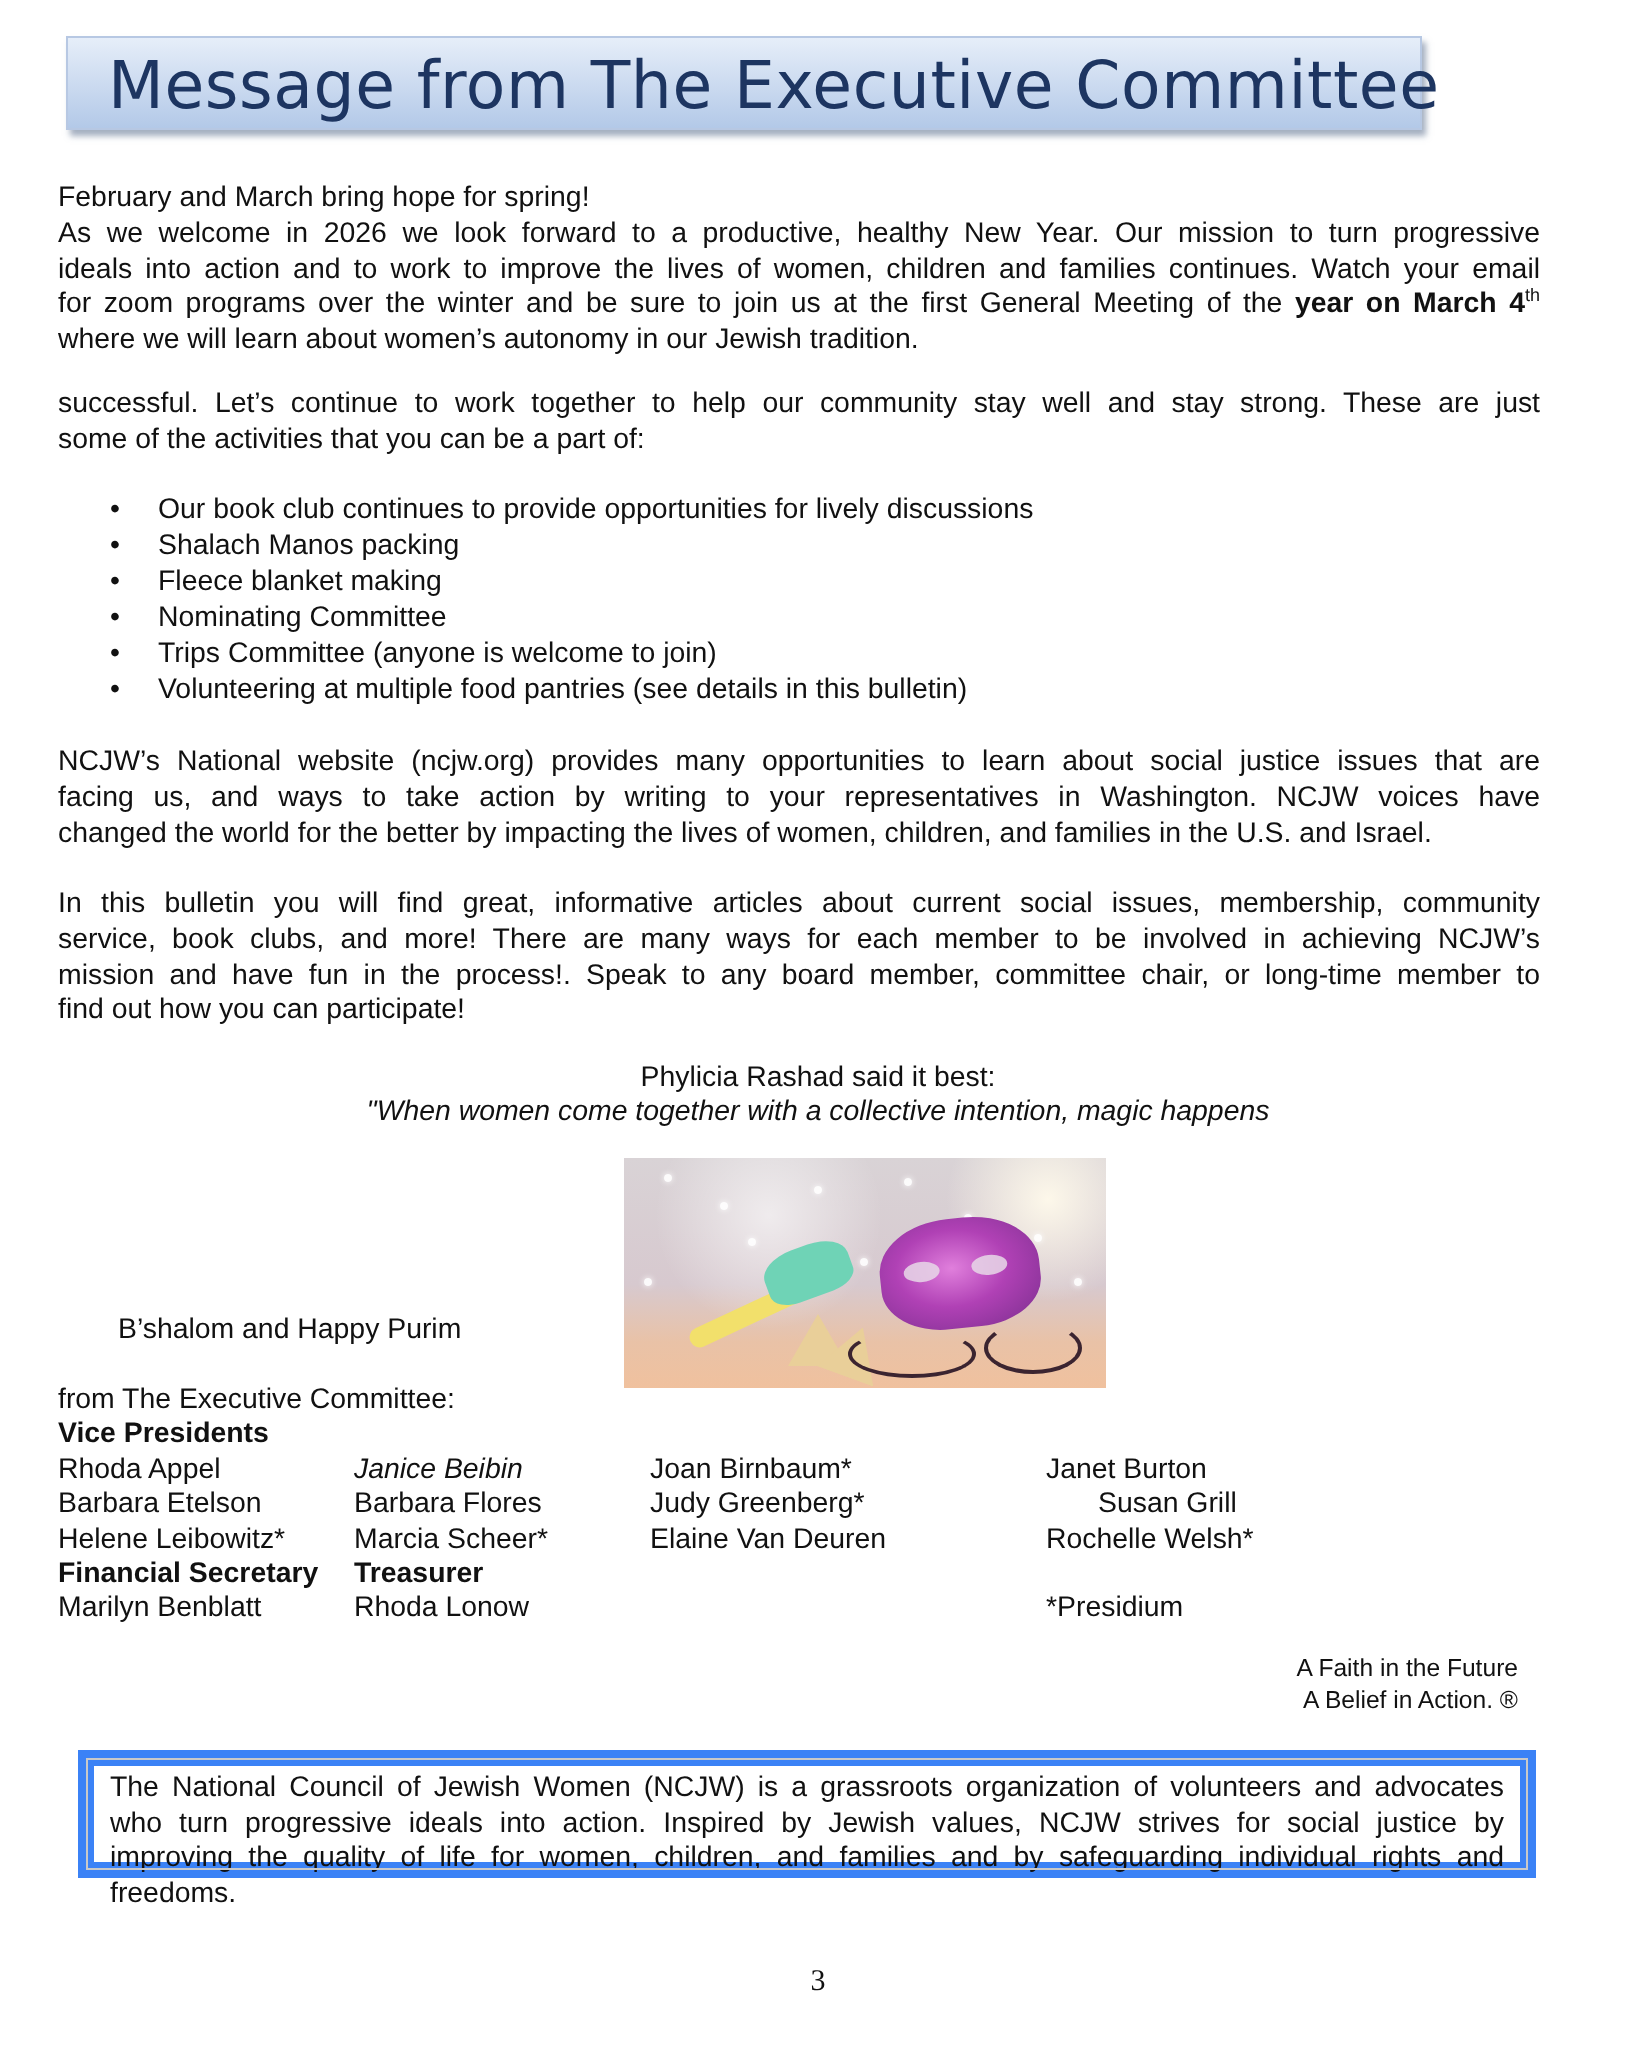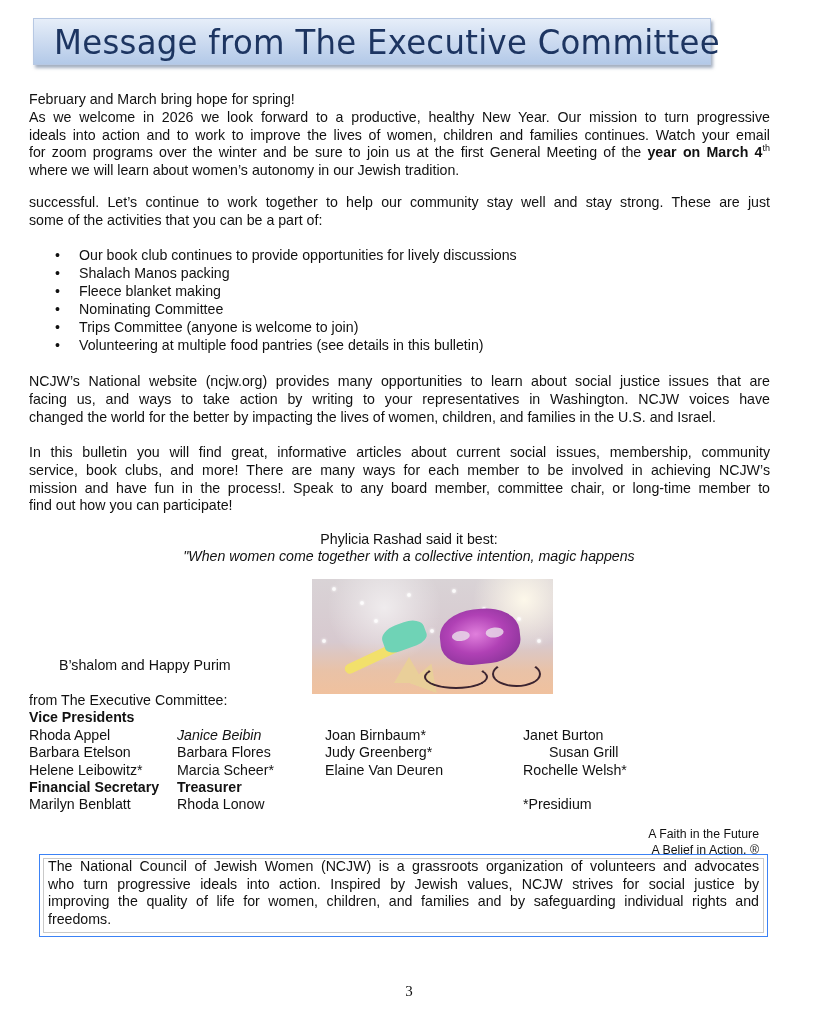--- a/index.html
+++ b/index.html
@@ -46,22 +46,22 @@
     position: absolute; left: 70px; top: 44px; width: 44px; height: 26px;
     background: #6fd3b6; border-radius: 40% 40% 30% 30%; transform: rotate(-20deg);
   }
   .hamantash { position: absolute; width: 30px; height: 26px; background: #e9cf99; clip-path: polygon(50% 0, 100% 100%, 0 100%); }
   .strap { position: absolute; border: 2px solid #3b2430; border-radius: 50%; border-top-color: transparent; }
   .gragger { position: absolute; left: 30px; top: 72px; width: 70px; height: 10px; background: #f2e06b; border-radius: 6px; transform: rotate(-25deg); }
   .abs { position: absolute; white-space: nowrap; }
   .bold { font-weight: bold; }
   .tagline { position: absolute; right: 59px; text-align: right; font-size: 12.3px; line-height: 16px; }
   .footer-box {
-    position: absolute; left: 39px; top: 854px; width: 729px; height: 83px; box-sizing: border-box;
-    border: 1px solid #3b82f6; outline: 1px solid #c9c9c9; outline-offset: -5px;
+    position: absolute; left: 39px; top: 875px; width: 729px; height: 64px; box-sizing: border-box;
+    border: 8px solid #3b82f6; outline: 1px solid #c9c9c9; outline-offset: -5px;
     padding: 3px 8px 0 8px;
   }
   .footer-box .ln { display: block; line-height: 17.6px; white-space: nowrap; text-align: justify; text-align-last: justify; }
   .footer-box .ln.last { text-align-last: left; }
   .page-num { position: absolute; left: 0; width: 818px; top: 983px; text-align: center; font-family: "Liberation Serif", serif; font-size: 15px; }
 </style>
 </head>
 <body>
 
 <div class="banner">

